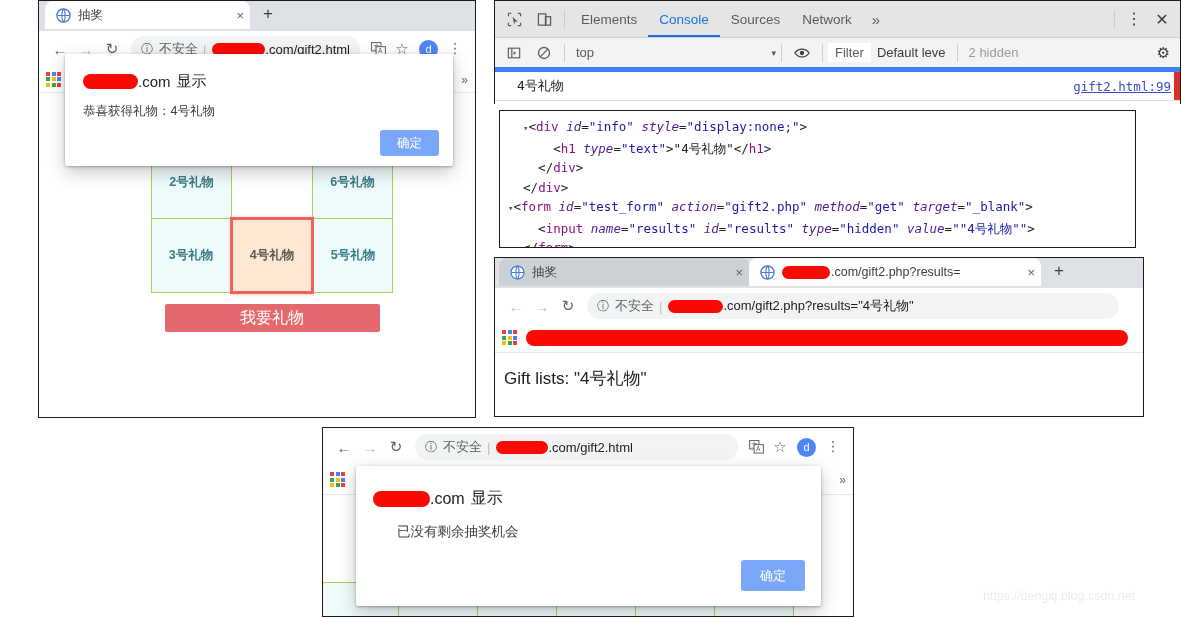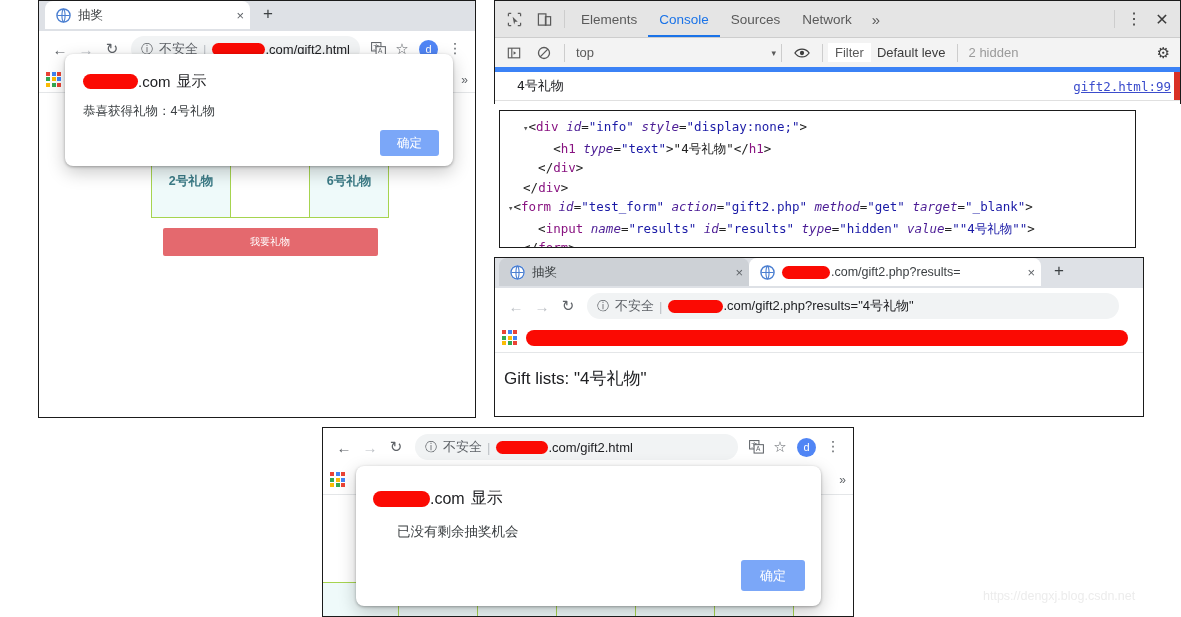--- a/index.html
+++ b/index.html
@@ -76,29 +76,29 @@
     font-size:12.5px; color:#3b7b86; font-weight:bold;
     font-family:"Liberation Sans", sans-serif;
   }
   .gridtable td.empty { background:#ffffff; border-color:#a6d44f; }
   .gridtable td.sel {
     background:#fbe7d2; border:3px solid #f4615f; color:#5b5b52;
     box-shadow:0 0 4px 1px rgba(244,97,95,.45);
   }
   .getbtn {
     margin:10px auto 0; width:215px; height:28px; background:#e4696e;
-    color:#ffffff; font-size:10px; display:flex; align-items:center; justify-content:center;
+    color:#ffffff; font-size:16px; display:flex; align-items:center; justify-content:center;
     border-radius:2px;
   }
 
   
   .jsdialog {
     position:absolute; background:#ffffff;
     box-shadow:0 1px 3px rgba(0,0,0,.3), 0 6px 18px rgba(0,0,0,.22);
-    border-radius:8px; box-sizing:border-box;
+    border-radius:2px; box-sizing:border-box;
   }
   .jsd-title { font-size:15px; color:#202124; display:flex; align-items:center; }
   .jsd-title .dot { background:#fb0a03; border-radius:9px; height:15px; display:inline-block; }
   .jsd-msg { font-size:12.5px; color:#3c4043; }
   .jsd-ok {
     position:absolute; background:#7ba7f8; color:#ffffff; font-size:12.5px;
     display:flex; align-items:center; justify-content:center; border-radius:3px;
   }
 
   
@@ -212,20 +212,25 @@
     </div>
 
     <div class="page" style="height:325px;">
       <div class="giftwrap" style="left:112px; top:52px;">
         <table class="gridtable">
           <tbody>
           <tr>
             <td>2号礼物</td>
             <td class="empty"></td>
             <td>6号礼物</td>
+          </tr>
+          <tr>
+            <td>3号礼物</td>
+            <td class="sel">4号礼物</td>
+            <td>5号礼物</td>
           </tr>
         </tbody>
           </table>
         <div class="getbtn">我要礼物</div>
       </div>
     </div>
 
     <div class="jsdialog" style="left:26px; top:53px; width:388px; height:112px;">
       <div class="jsd-title" style="padding:18px 0 0 18px;">
         <span class="dot" style="width:55px;"></span>

